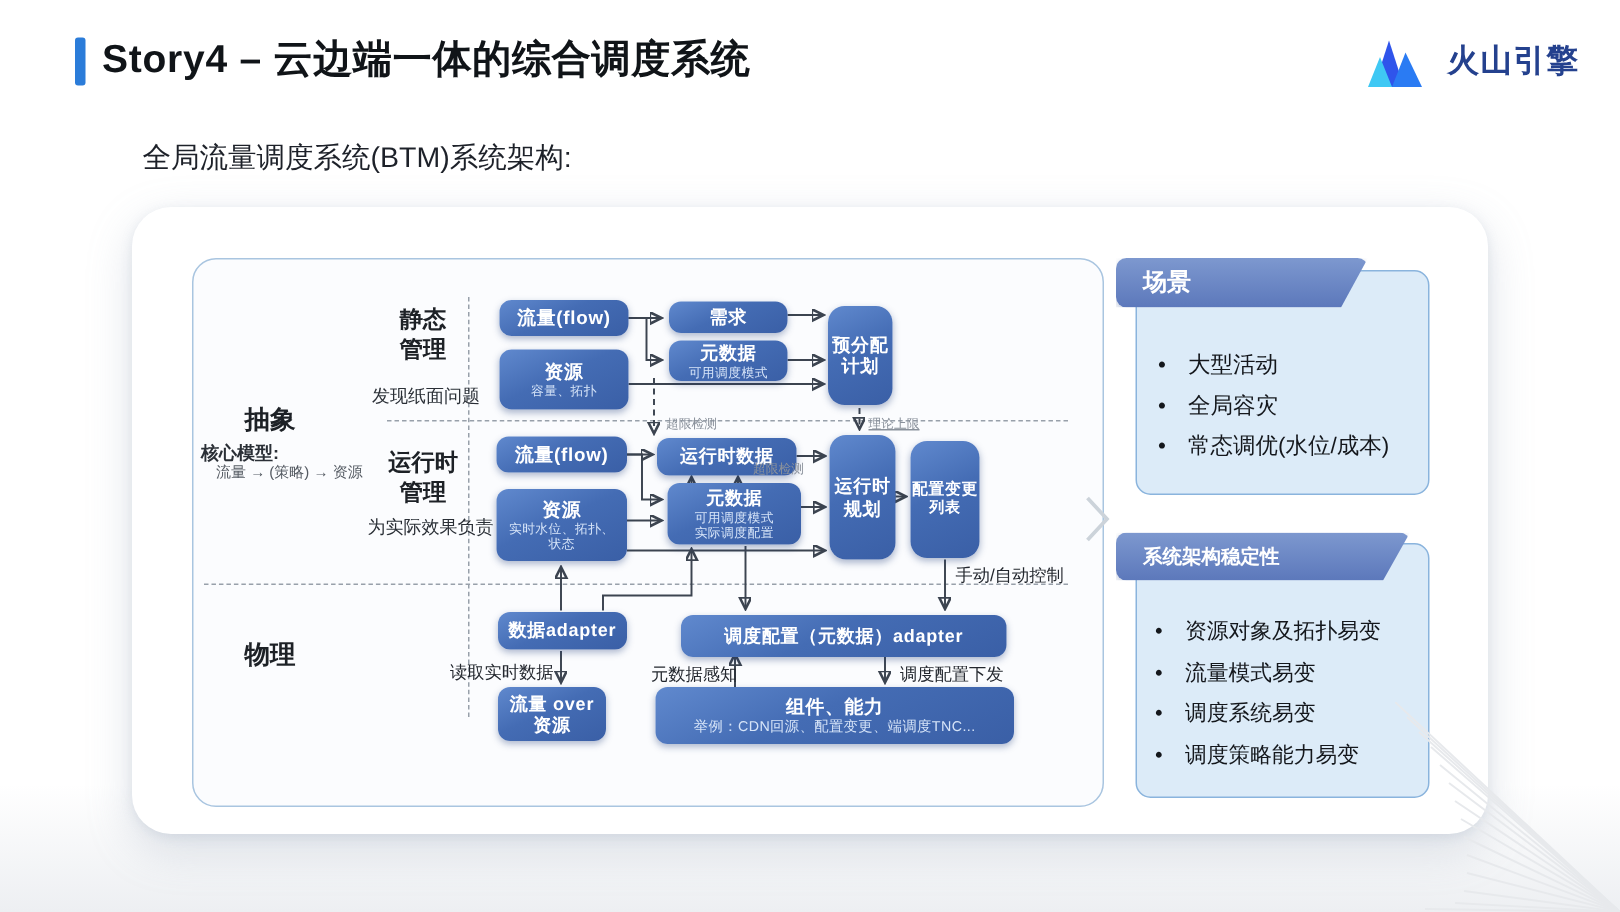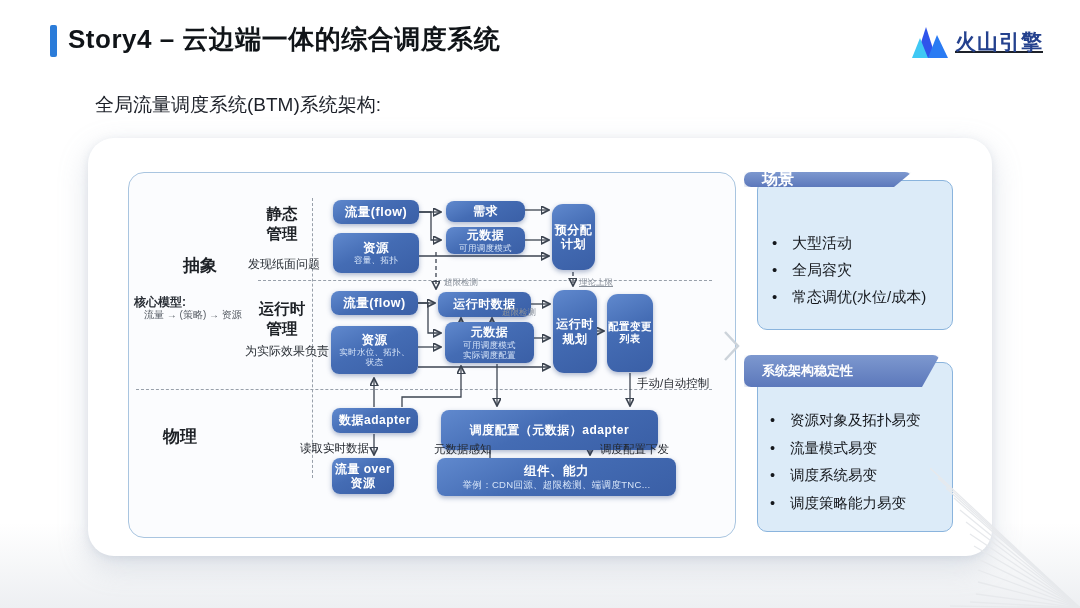--- a/index.html
+++ b/index.html
@@ -7,21 +7,21 @@
     width:1080px;height:608px;position:relative;overflow:hidden;
     background:linear-gradient(180deg,#ffffff 0%,#ffffff 86%,#edeff2 100%);
     font-family:"Liberation Sans","DejaVu Sans",sans-serif;
     color:#1d2129;
   }
   .abs{position:absolute;}
 
   
   .accent-bar{left:50px;top:25px;width:7px;height:32px;background:#2b7cd9;border-radius:2px;}
   .slide-title{left:68px;top:22px;font-size:26px;font-weight:700;color:#101418;letter-spacing:.5px;}
-  .logo{left:912px;top:26px;display:flex;align-items:center;gap:7px;text-decoration:underline;}
+  .logo{left:912px;top:26px;display:flex;gap:17px;}
   .logo-text{font-size:21px;font-weight:700;color:#24418e;letter-spacing:1px;}
   .subtitle{left:95px;top:92px;font-size:19px;color:#1d2129;font-weight:500;}
 
   
   .card{left:88px;top:138px;width:904px;height:418px;background:#ffffff;border-radius:26px;
         box-shadow:0 10px 30px rgba(140,155,175,.28),0 2px 8px rgba(140,155,175,.18);}
   .diagram-border{left:128px;top:172px;width:606px;height:364px;border:1.5px solid #a9c5e0;
         border-radius:16px;background:#fbfcfe;}
 
   
@@ -84,21 +84,21 @@
 </div>
 <div class="abs subtitle">全局流量调度系统(BTM)系统架构:</div>
 
 <div class="abs card"></div>
 <div class="abs diagram-border"></div>
 
 <div class="abs dash-v" style="left:312px;top:198px;height:280px;"></div>
 <div class="abs dash-h" style="left:258px;top:280px;width:454px;"></div>
 <div class="abs dash-h" style="left:136px;top:389px;width:576px;"></div>
 
-<div class="abs axis-label" style="left:163px;top:254px;margin-left:20px;">抽象</div>
+<div class="abs axis-label" style="left:163px;top:268px;">抽象</div>
 <div class="abs axis-label" style="left:163px;top:425px;">物理</div>
 <div class="abs core-title" style="left:134px;top:294px;">核心模型:</div>
 <div class="abs core-formula" style="left:132px;top:308px;">流量 → (策略) → 资源</div>
 
 <div class="abs row-title" style="left:250px;top:204px;width:64px;">
   <span>静态</span><br>
   <span>管理</span>
 </div>
 <div class="abs row-note" style="left:248px;top:256px;">发现纸面问题</div>
 
@@ -187,37 +187,37 @@
 </div>
 
 <div class="abs tinylabel" style="left:444px;top:277px;">超限检测</div>
 <div class="abs tinylabel" style="left:579px;top:277px;text-decoration:underline;">理论上限</div>
 <div class="abs tinylabel" style="left:502px;top:307px;">超限检测</div>
 <div class="abs slabel" style="left:637px;top:376px;">手动/自动控制</div>
 
 <div class="abs bbox" style="left:332px;top:408px;width:86px;height:25px;">
   <span class="main sm">数据adapter</span>
 </div>
-<div class="abs bbox" style="left:332px;top:458px;width:62px;height:36px;">
+<div class="abs bbox" style="left:332px;top:458px;width:72px;height:36px;">
   <span class="main sm">流量 over 资源</span>
 </div>
-<div class="abs bbox" style="left:441px;top:410px;width:217px;height:40px;">
+<div class="abs bbox" style="left:454px;top:410px;width:217px;height:28px;">
   <span class="main sm">调度配置（元数据）adapter</span>
 </div>
 <div class="abs bbox" style="left:437px;top:458px;width:239px;height:38px;">
   <span class="main">组件、能力</span>
-  <span class="sub" style="font-size:9.5px;">举例：CDN回源、超限检测、端调度TNC...</span>
+  <span class="sub" style="font-size:9.5px;">举例：CDN回源、配置变更、端调度TNC...</span>
 </div>
 
 <div class="abs slabel" style="left:300px;top:441px;">读取实时数据</div>
 <div class="abs slabel" style="left:434px;top:442px;">元数据感知</div>
 <div class="abs slabel" style="left:600px;top:442px;">调度配置下发</div>
 
 <div class="abs panel-body" style="left:757px;top:180px;width:194px;height:148px;"></div>
-<div class="abs panel-banner" style="left:744px;top:172px;width:150px;height:15px;font-size:16px;">
+<div class="abs panel-banner" style="left:744px;top:172px;width:150px;height:33px;font-size:16px;">
   <span>场景</span>
 </div>
 <div class="abs panel-item p1-item" style="left:772px;top:234px;width:172px;">
   <span class="bullet">•</span>
   <span>大型活动</span>
 </div>
 <div class="abs panel-item p1-item" style="left:772px;top:261px;width:172px;">
   <span class="bullet">•</span>
   <span>全局容灾</span>
 </div>

